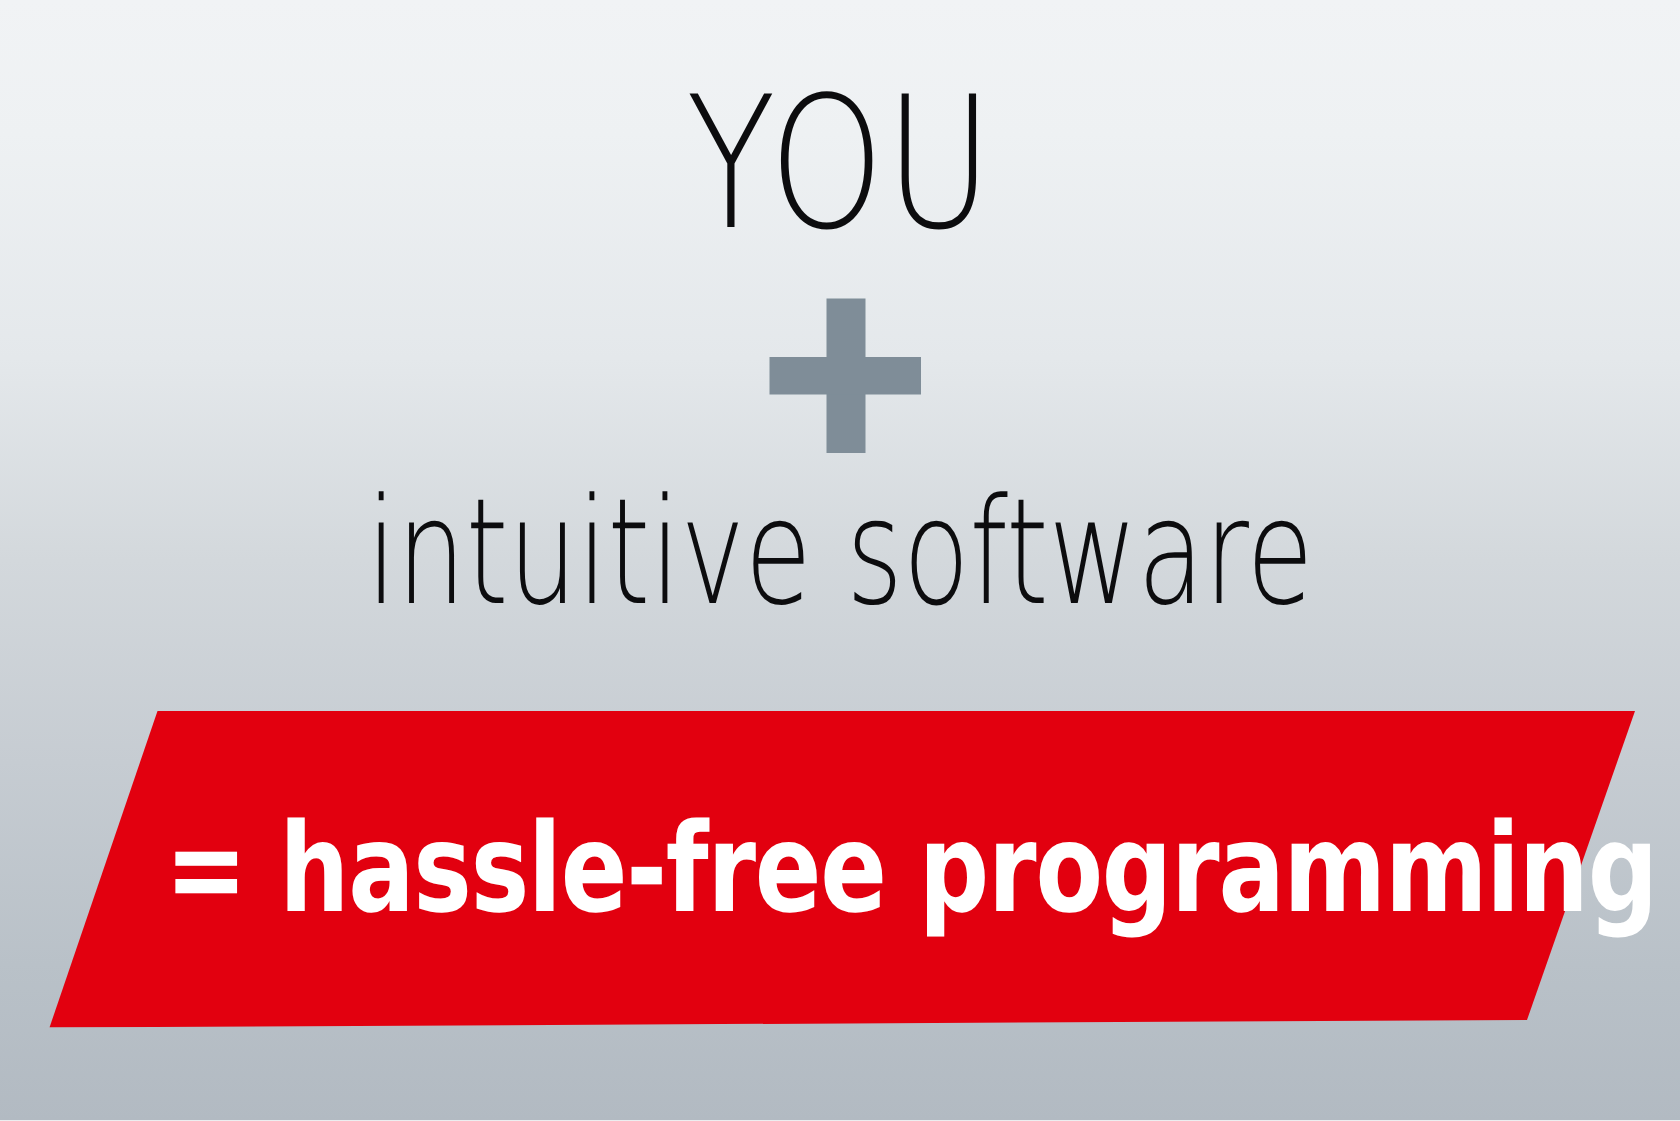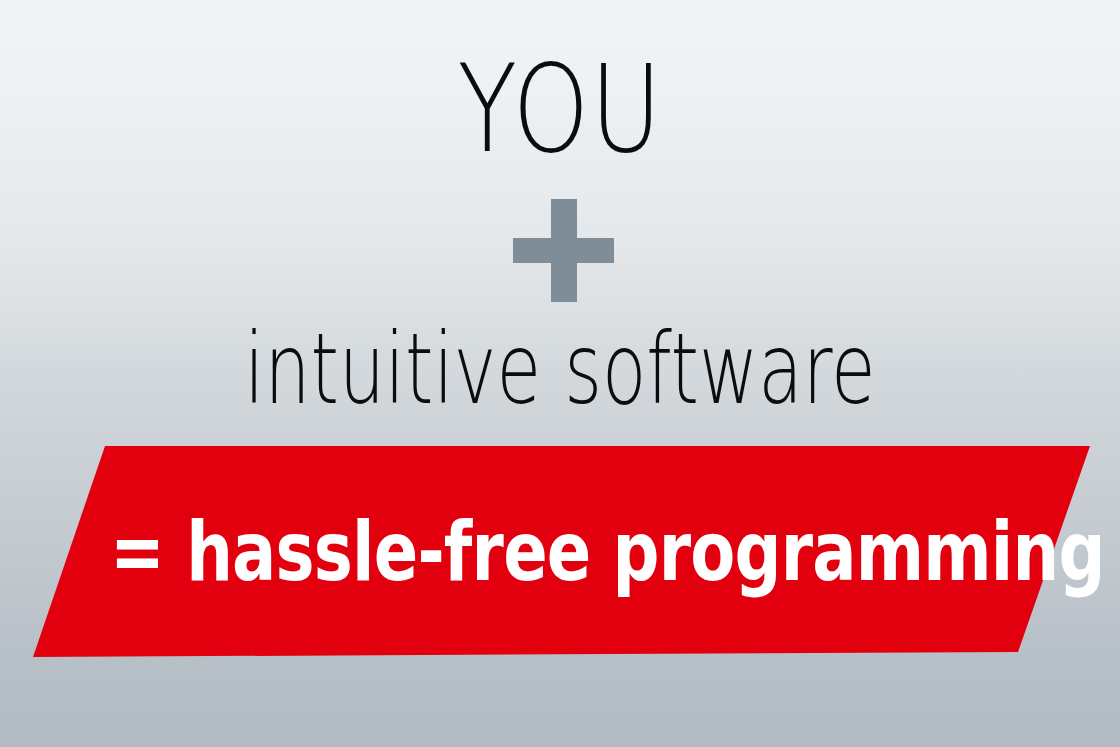--- a/index.html
+++ b/index.html
@@ -86,21 +86,21 @@
     color: #0c0c0e;
     transform: scaleX(0.74);
     transform-origin: 50% 50%;
     white-space: nowrap;
   }
 
   
   .banner {
     position: absolute;
     left: 0;
-    top: 446px;
+    top: 474px;
     width: 1120px;
     height: 211px;
   }
   .banner-shape {
     position: absolute;
     inset: 0;
   }
   .banner-shape svg {
     display: block;
     width: 1120px;

